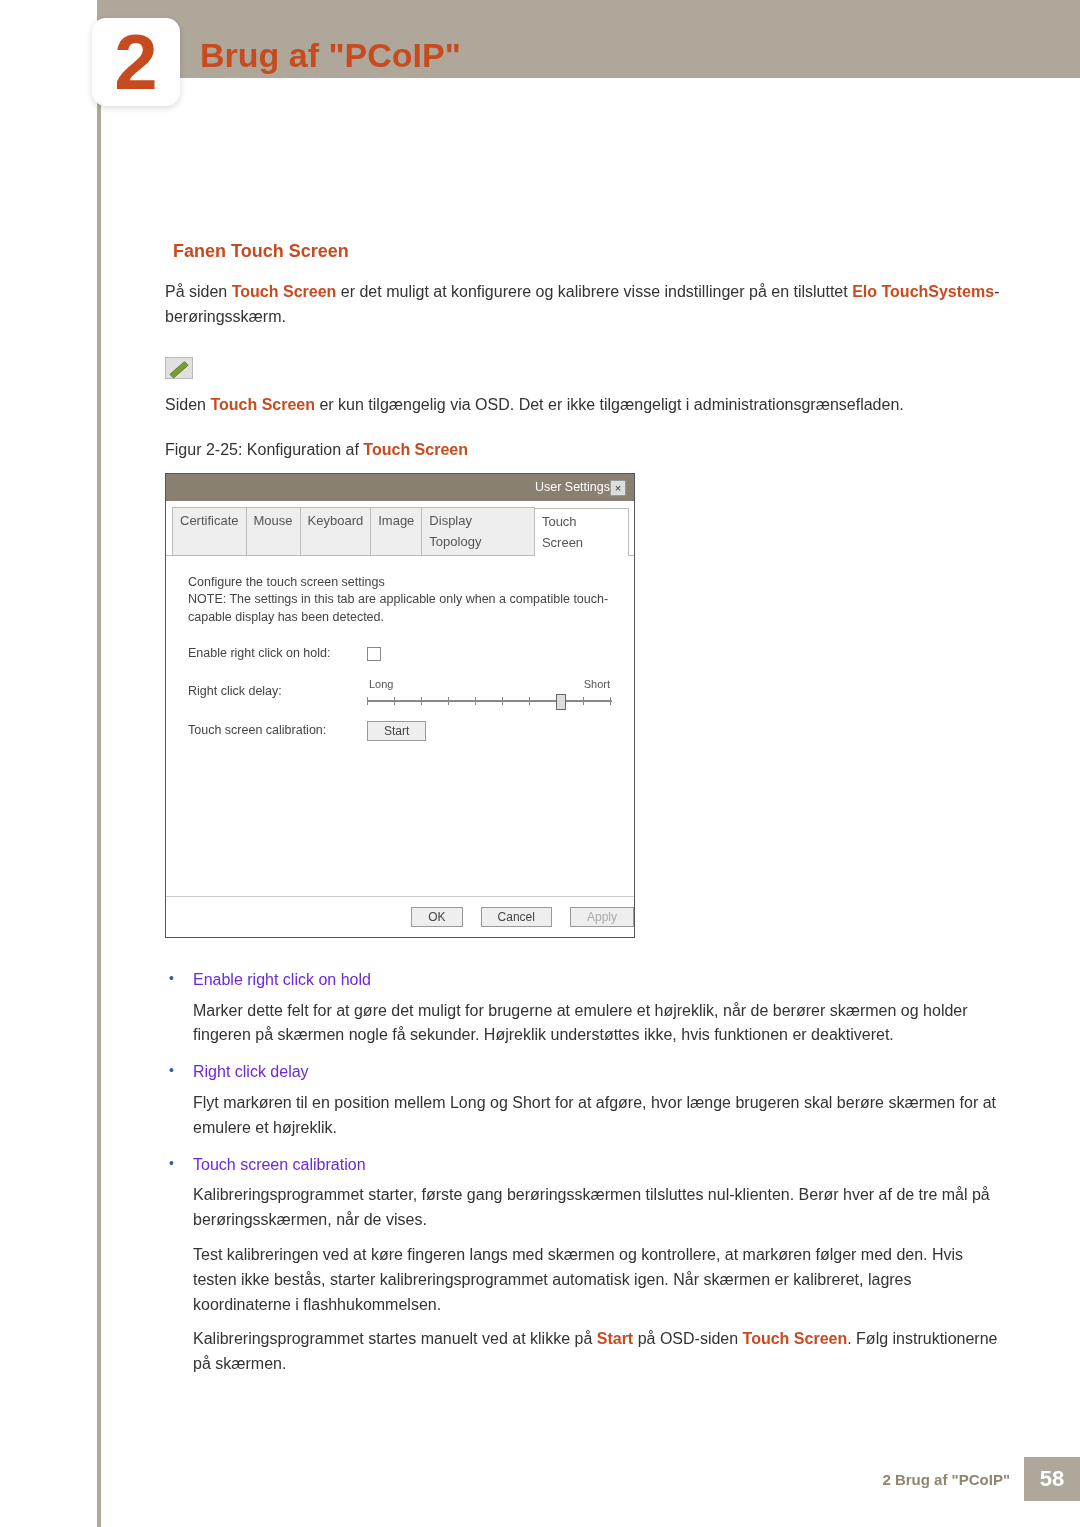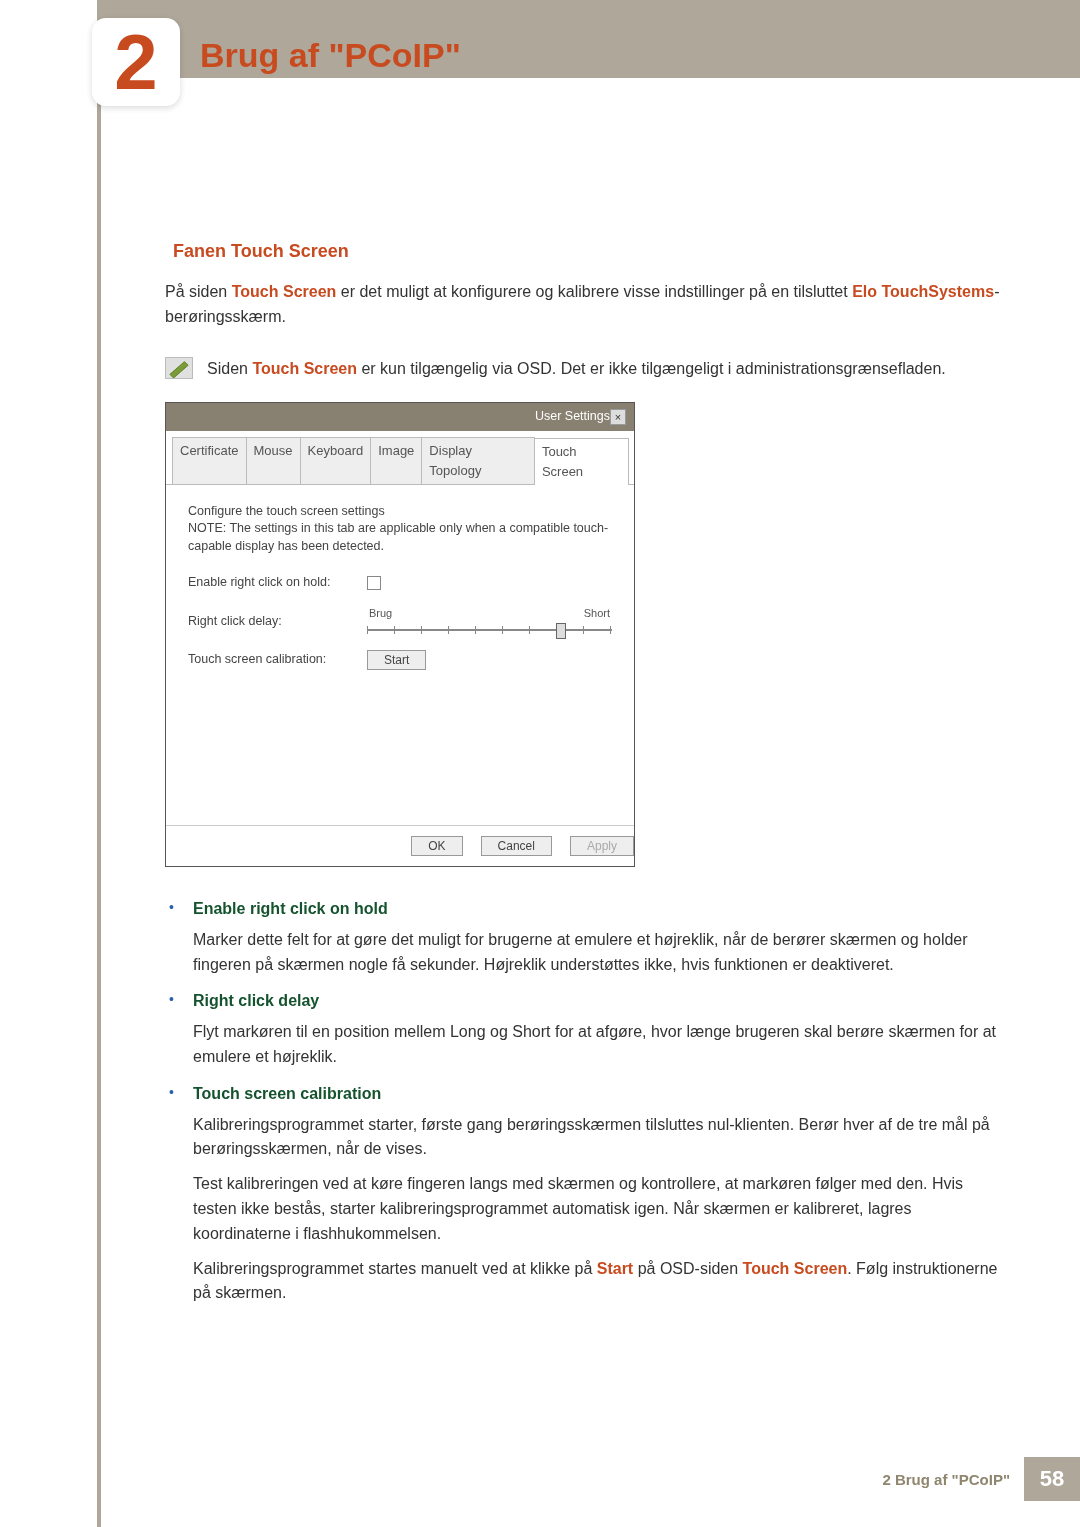--- a/index.html
+++ b/index.html
@@ -60,20 +60,21 @@
     font-size: 18px;
     font-weight: 600;
     margin: 40px 0 14px 8px;
   }
   .accent { color: #c84b20; font-weight: 600; }
   .note-row {
     display: flex;
     gap: 14px;
     align-items: flex-start;
     margin: 28px 0 20px 0;
+    flex-direction: column;
   }
   .note-icon {
     width: 28px; height: 22px;
     background: #e0e0e0;
     border: 1px solid #bbb;
     position: relative;
     flex-shrink: 0;
   }
   .note-icon svg { width:100%; height:100%; }
   .figcap { margin: 18px 0 10px 0; }
@@ -135,21 +136,21 @@
     display:flex; gap:18px; justify-content:flex-end;
     border-top:1px solid #ccc; padding:10px 0;
   }
   .ss-footer .ss-btn.dim { color:#aaa; }
   ul.bullets { list-style:none; margin: 8px 0 0 0; }
   ul.bullets > li { position:relative; padding-left: 28px; margin: 12px 0 8px 0; }
   ul.bullets > li::before {
     content:"•"; position:absolute; left:4px; top:0;
     color:#2a5fae; font-size:14px;
   }
-  .bullet-title { color:#14532d; font-weight:700; display:block; margin-bottom:6px; }
+  .bullet-title { color:#6d28d9; font-weight:400; display:block; margin-bottom:6px; }
   .bullet-body { margin-bottom:10px; }
   .para { margin: 0 0 14px 0; }
   .footer {
     position:absolute; bottom:26px; right:0;
     display:flex; align-items:center;
   }
   .footer-label {
     color:#8f866f; font-weight:600; font-size:15px; padding-right:14px;
   }
   .footer-pg {
@@ -184,20 +185,23 @@
     <div class="note-icon">
       <svg viewBox="0 0 28 22">
           <path d="M4 18 L20 4 L24 8 L8 22 Z" fill="#7a9b3a" stroke="#5a7a1a" stroke-width="1"></path>
         </svg>
     </div>
     <div>
       <span>Siden </span><span class="accent">Touch Screen</span><span> er kun tilgængelig via OSD. Det er ikke tilgængeligt i administrationsgrænsefladen.</span>
     </div>
   </div>
 
+  <p class="figcap">
+    <span>Figur 2-25: Konfiguration af </span><span class="accent">Touch Screen</span>
+  </p>
 
   <div class="screenshot">
     <div class="ss-title">
       <span>User Settings</span>
       <span class="ss-close">×</span>
     </div>
     <div class="ss-tabs">
       <div class="ss-tab">Certificate</div>
       <div class="ss-tab">Mouse</div>
       <div class="ss-tab">Keyboard</div>
@@ -211,21 +215,21 @@
         <div>NOTE: The settings in this tab are applicable only when a compatible touch-capable display has been detected.</div>
       </div>
       <div class="ss-row">
         <div class="ss-label">Enable right click on hold:</div>
         <div class="ss-cb"></div>
       </div>
       <div class="ss-row">
         <div class="ss-label">Right click delay:</div>
         <div class="ss-slider-wrap">
           <div class="ss-slider-lbls">
-            <span>Brug</span>
+            <span>Long</span>
             <span>Short</span>
           </div>
           <div class="ss-slider">
             <div class="ss-track"></div>
             <div class="ss-tick" style="left:0%"></div>
             <div class="ss-tick" style="left:11%"></div>
             <div class="ss-tick" style="left:22%"></div>
             <div class="ss-tick" style="left:33%"></div>
             <div class="ss-tick" style="left:44%"></div>
             <div class="ss-tick" style="left:55%"></div>

